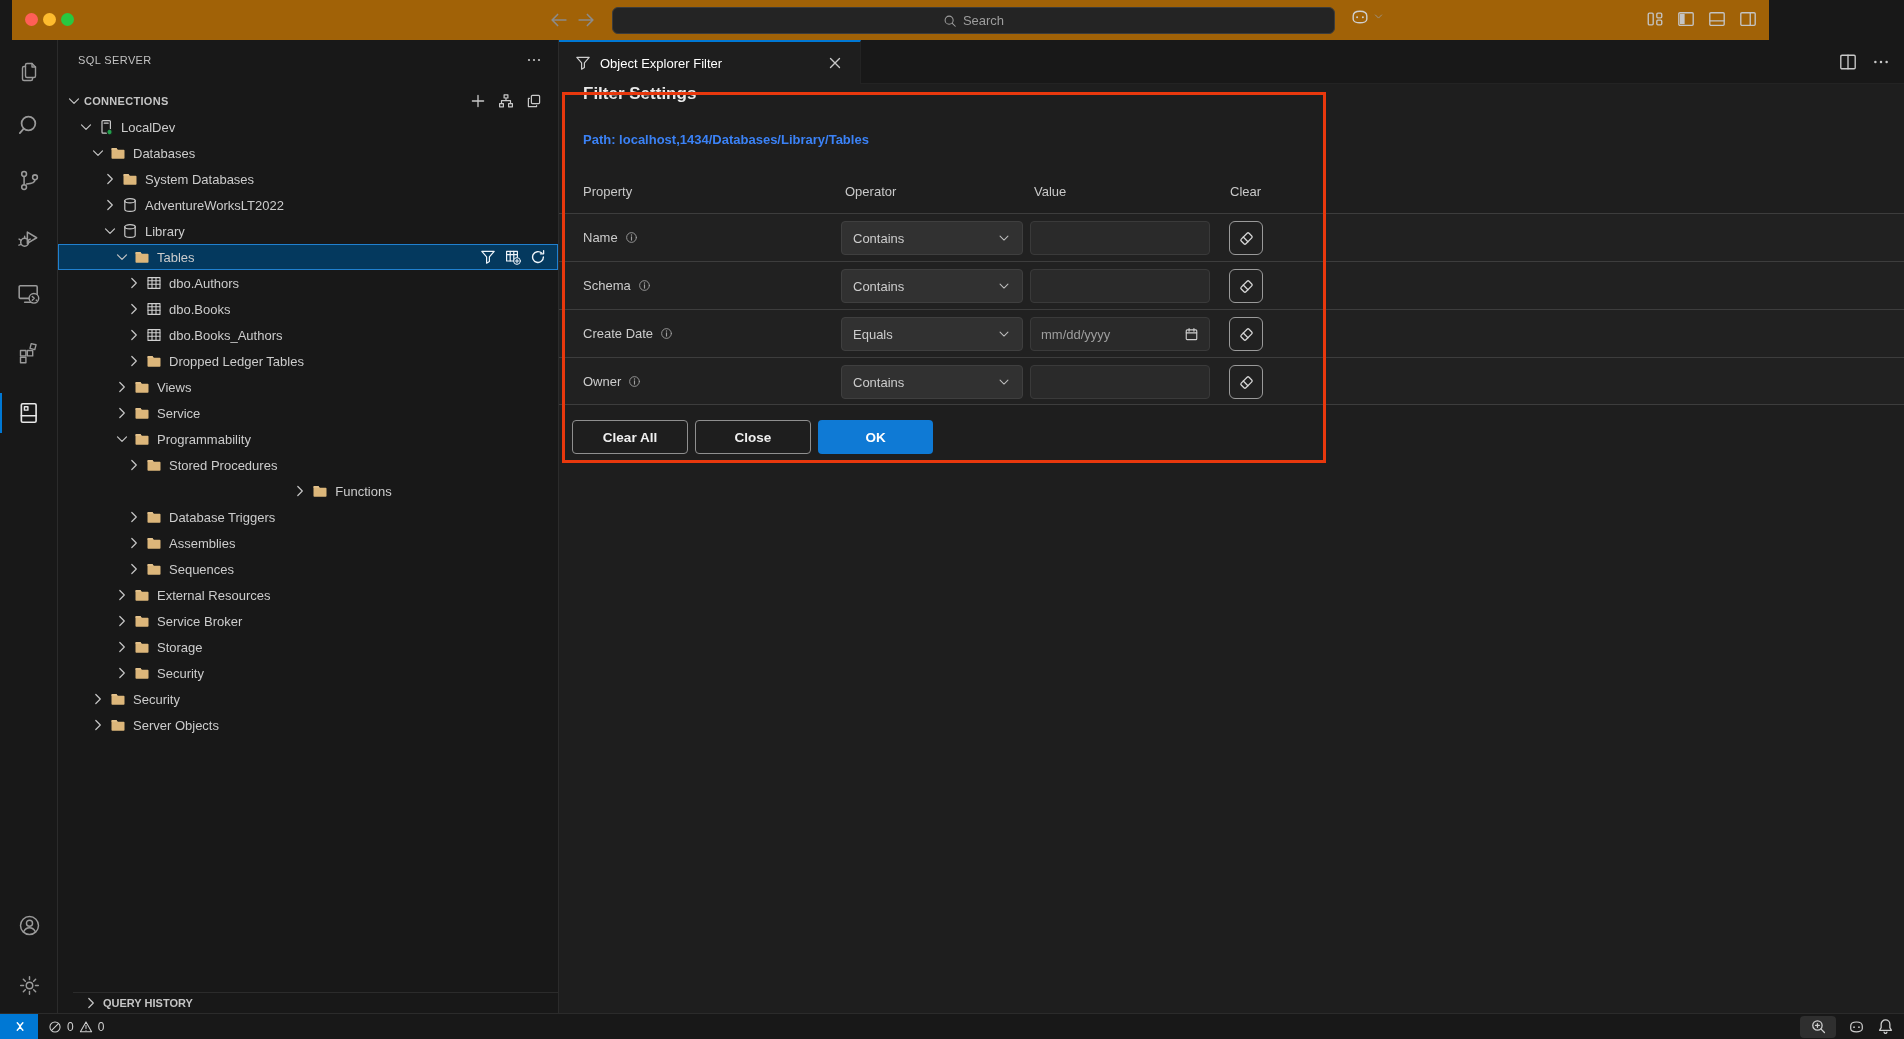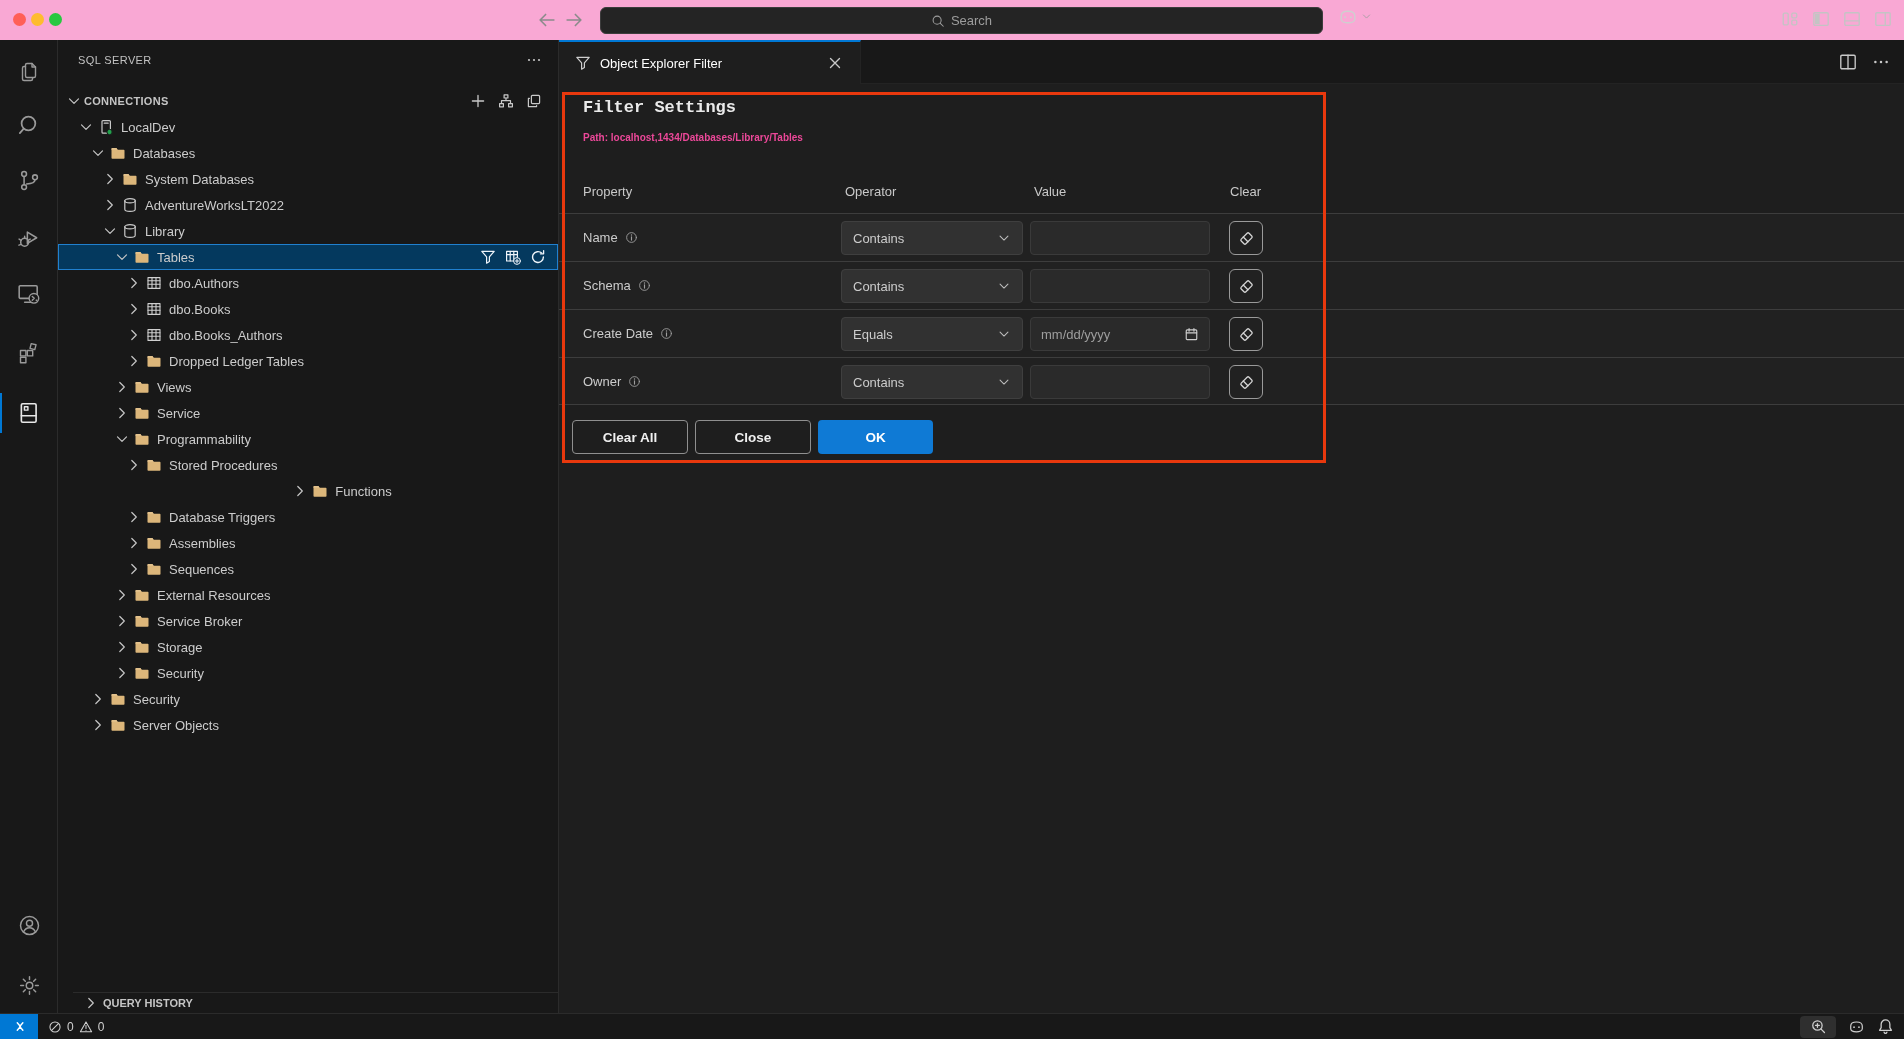--- a/index.html
+++ b/index.html
@@ -1,21 +1,21 @@
 <!DOCTYPE html>
 <html><head>
 <meta charset="utf-8">
 <style>
   * { margin:0; padding:0; box-sizing:border-box; }
   html,body { width:1904px; height:1039px; overflow:hidden; background:#181818;
     font-family:"Liberation Sans", sans-serif; -webkit-font-smoothing:antialiased; }
   svg { display:block; }
 
   
-  .titlebar { position:absolute; left:0; top:0; width:1904px; height:40px; background:#f9a8d4; }
+  .titlebar { position:absolute; left:12px; top:0; width:1757px; height:40px; background:#a16207; }
   .traffic { position:absolute; top:13px; width:13px; height:13px; border-radius:50%; }
   .t-red { left:13px; background:#ff5f57; }
   .t-yellow { left:31px; background:#febc2e; }
   .t-green { left:49px; background:#28c840; }
   .navarrow { position:absolute; top:9px; width:22px; height:22px; color:#8b8b8b;
     display:flex; align-items:center; justify-content:center; }
   .nav-back { left:536px; } .nav-fwd { left:563px; }
   .searchbox { position:absolute; left:600px; top:7px; width:723px; height:27px;
     background:#242424; border:1px solid #3c3c3c; border-radius:6px;
     display:flex; align-items:center; justify-content:center; gap:6px; color:#9d9d9d; font-size:13px; }
@@ -55,22 +55,22 @@
   .tab { position:absolute; left:0; top:0; width:302px; height:44px; background:#1e1e1e;
     border-top:2px solid #0078d4; border-right:1px solid #232323;
     display:flex; align-items:center; gap:9px; padding:0 16px; font-size:13px; color:#ffffff; cursor:pointer; }
   .tab .tab-funnel { color:#cfcfcf; width:16px; height:16px; }
   .tab-close { margin-left:auto; width:18px; height:18px; display:flex; align-items:center; justify-content:center; color:#c9c9c9; border-radius:4px; }
   .editor-actions { position:absolute; right:14px; top:13px; display:flex; gap:15px; color:#c9c9c9; }
   .editor-actions span { width:18px; height:18px; }
   .editor-content { position:absolute; left:0; top:44px; right:0; bottom:0; background:#1e1e1e; }
 
   
-  .fs-title { position:absolute; left:24px; top:14px; font-size:17px; font-weight:600; color:#eaeaea;font-family:Liberation Mono, monospace; }
-  .fs-path  { position:absolute; left:24px; top:48px; font-size:10px; font-weight:700; color:#ec4899; }
+  .fs-title { position:absolute; left:24px; top:0; font-size:17px; font-weight:600; color:#eaeaea; }
+  .fs-path  { position:absolute; left:24px; top:48px; font-size:13px; font-weight:700; color:#3b82f6; }
   .fs-col { position:absolute; top:100px; font-size:13px; color:#c9c9c9; }
   .col-property { left:24px; } .col-operator { left:286px; } .col-value { left:475px; } .col-clear { left:671px; }
   .band { position:absolute; left:0; right:0; height:48px; background:#212121; border-top:1px solid #3d3d3d; }
   .band.last { border-bottom:1px solid #3d3d3d; }
   .band-label { position:absolute; left:24px; top:0; height:100%; display:flex; align-items:center; gap:7px; font-size:13px; color:#cccccc; }
   .band-label .info { width:13px; height:13px; color:#9f9f9f; }
   .band-select { position:absolute; left:282px; top:7px; width:182px; height:34px; background:#313131;
     border:1px solid #3f3f3f; border-radius:4px; display:flex; align-items:center; padding:0 11px;
     font-size:13px; color:#cccccc; cursor:pointer; }
   .band-select .sel-chev { margin-left:auto; width:14px; height:14px; color:#bdbdbd; }

